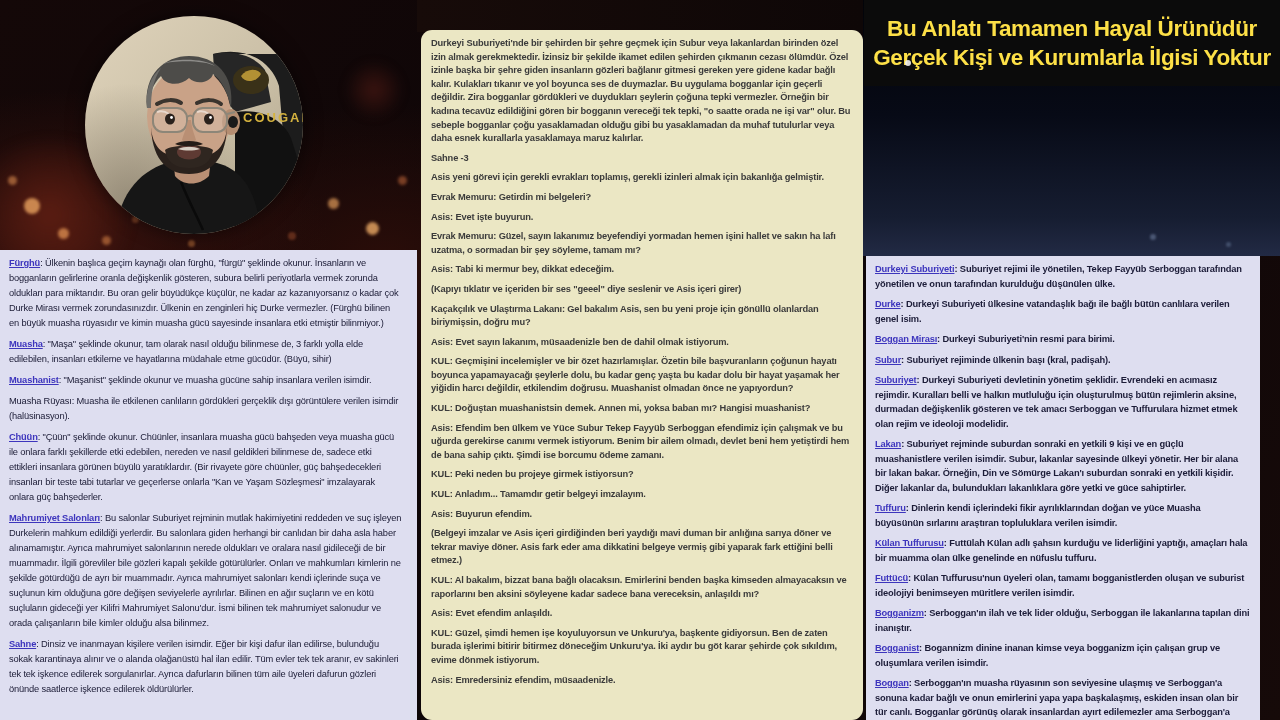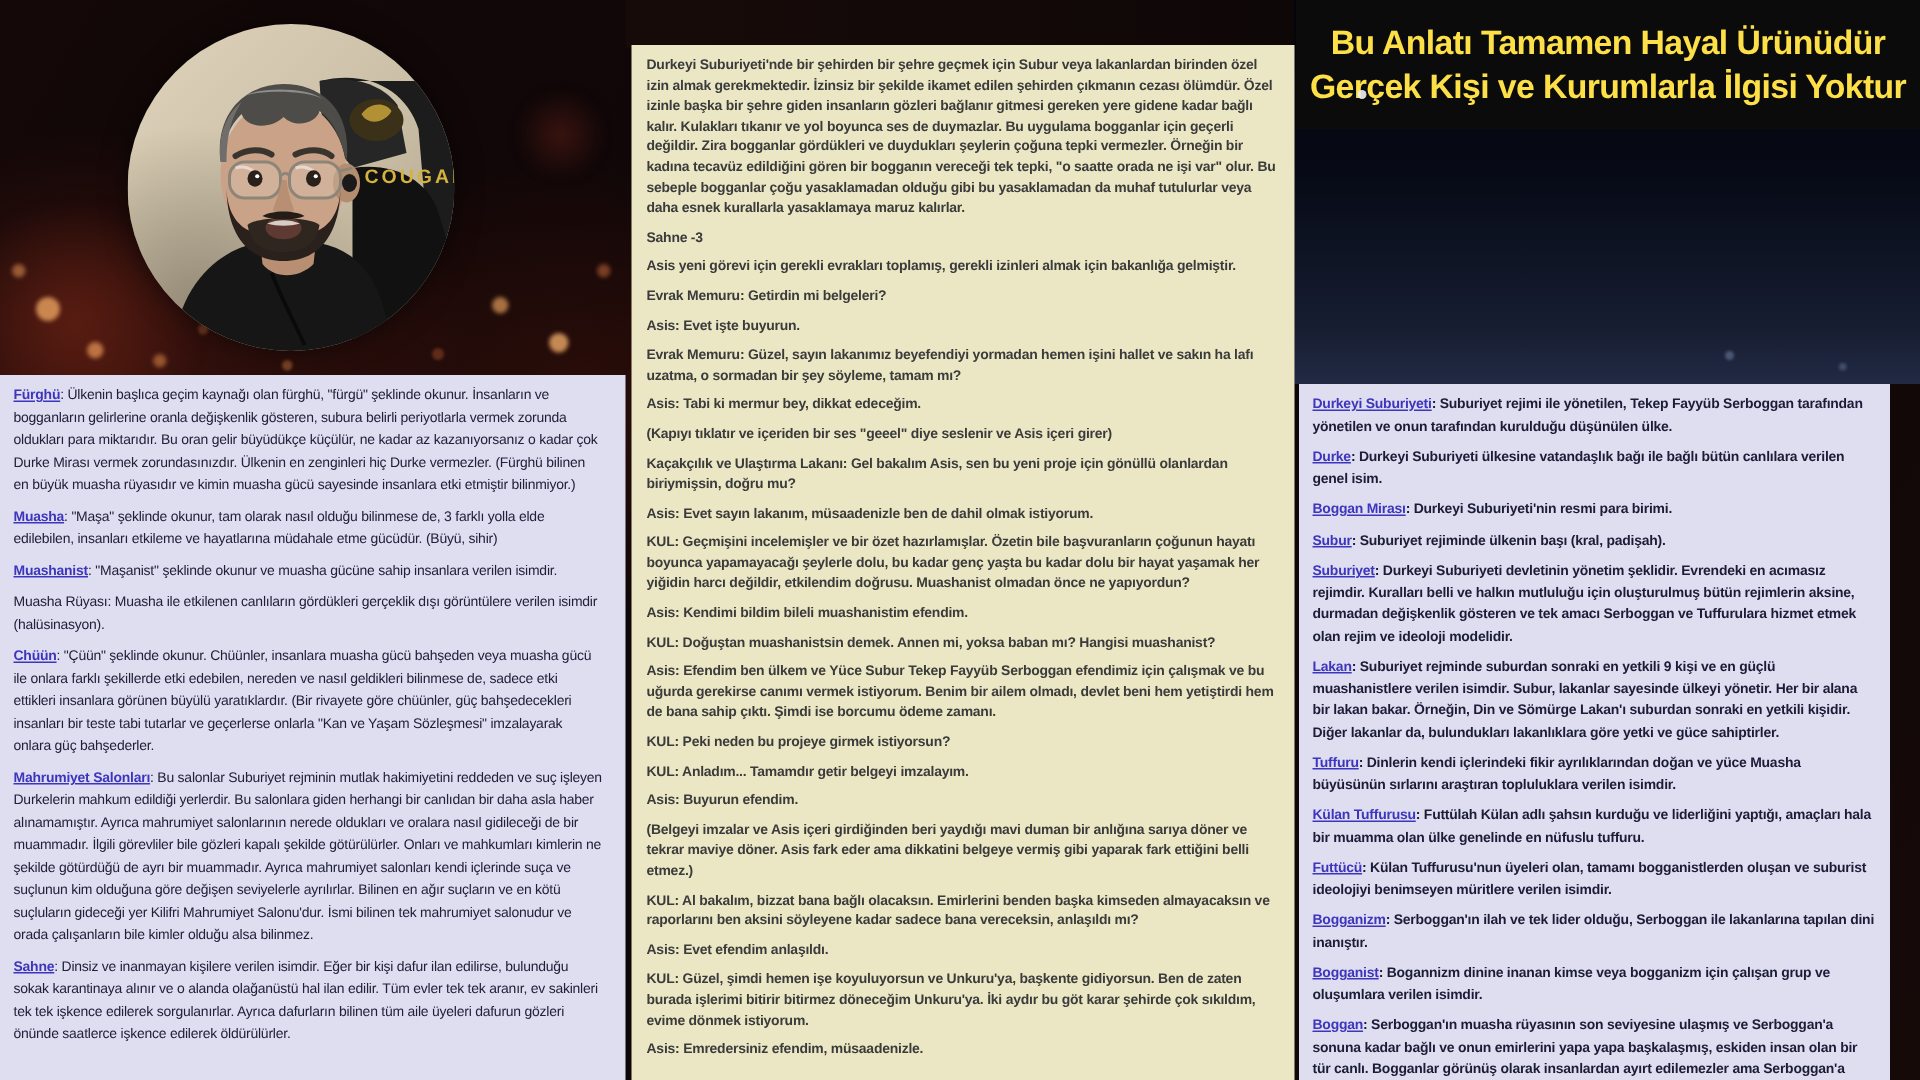--- a/index.html
+++ b/index.html
@@ -40,21 +40,21 @@
   
   .col{position:absolute;box-sizing:border-box;overflow:hidden;}
   .col-left{
     left:0;top:250px;width:417px;height:470px;background:#dedef0;
     padding:6px 15px 4px 9px;color:#20203a;font-size:9.3px;font-weight:400;
     line-height:15px;letter-spacing:-0.15px;
   }
   .col-mid{
     left:421px;top:30px;width:442px;height:690px;background:#ebe7c4;
     padding:7px 10px 4px 10px;color:#3b3b3b;font-size:9.3px;font-weight:700;
-    line-height:13.6px;letter-spacing:-0.15px;
+    line-height:13.6px;letter-spacing:-0.15px;border-radius:11px;
   }
   .col-right{
     left:866px;top:256px;width:394px;height:464px;background:#dedef0;
     padding:6px 9px 4px 9px;color:#1c1c38;font-size:9.3px;font-weight:700;
     line-height:14.5px;letter-spacing:-0.15px;
   }
   .col p{margin:0 0 6px 0;}
   .term{color:#3d35bd;text-decoration:underline;font-weight:700;cursor:pointer;}
   .term.plain{color:inherit;text-decoration:none;font-weight:inherit;cursor:default;}
 </style>
@@ -171,21 +171,20 @@
     <p>Sahne -3</p>
     <p>Asis yeni görevi için gerekli evrakları toplamış, gerekli izinleri almak için bakanlığa gelmiştir.</p>
     <p>Evrak Memuru: Getirdin mi belgeleri?</p>
     <p>Asis: Evet işte buyurun.</p>
     <p>Evrak Memuru: Güzel, sayın lakanımız beyefendiyi yormadan hemen işini hallet ve sakın ha lafı uzatma, o sormadan bir şey söyleme, tamam mı?</p>
     <p>Asis: Tabi ki mermur bey, dikkat edeceğim.</p>
     <p>(Kapıyı tıklatır ve içeriden bir ses "geeel" diye seslenir ve Asis içeri girer)</p>
     <p>Kaçakçılık ve Ulaştırma Lakanı: Gel bakalım Asis, sen bu yeni proje için gönüllü olanlardan biriymişsin, doğru mu?</p>
     <p>Asis: Evet sayın lakanım, müsaadenizle ben de dahil olmak istiyorum.</p>
     <p>KUL: Geçmişini incelemişler ve bir özet hazırlamışlar. Özetin bile başvuranların çoğunun hayatı boyunca yapamayacağı şeylerle dolu, bu kadar genç yaşta bu kadar dolu bir hayat yaşamak her yiğidin harcı değildir, etkilendim doğrusu. Muashanist olmadan önce ne yapıyordun?</p>
-    <p>Asis: Kendimi bildim bileli muashanistim efendim.</p>
     <p>KUL: Doğuştan muashanistsin demek. Annen mi, yoksa baban mı? Hangisi muashanist?</p>
     <p>Asis: Efendim ben ülkem ve Yüce Subur Tekep Fayyüb Serboggan efendimiz için çalışmak ve bu uğurda gerekirse canımı vermek istiyorum. Benim bir ailem olmadı, devlet beni hem yetiştirdi hem de bana sahip çıktı. Şimdi ise borcumu ödeme zamanı.</p>
     <p>KUL: Peki neden bu projeye girmek istiyorsun?</p>
     <p>KUL: Anladım... Tamamdır getir belgeyi imzalayım.</p>
     <p>Asis: Buyurun efendim.</p>
     <p>(Belgeyi imzalar ve Asis içeri girdiğinden beri yaydığı mavi duman bir anlığına sarıya döner ve tekrar maviye döner. Asis fark eder ama dikkatini belgeye vermiş gibi yaparak fark ettiğini belli etmez.)</p>
     <p>KUL: Al bakalım, bizzat bana bağlı olacaksın. Emirlerini benden başka kimseden almayacaksın ve raporlarını ben aksini söyleyene kadar sadece bana vereceksin, anlaşıldı mı?</p>
     <p>Asis: Evet efendim anlaşıldı.</p>
     <p>KUL: Güzel, şimdi hemen işe koyuluyorsun ve Unkuru'ya, başkente gidiyorsun. Ben de zaten burada işlerimi bitirir bitirmez döneceğim Unkuru'ya. İki aydır bu göt karar şehirde çok sıkıldım, evime dönmek istiyorum.</p>
     <p>Asis: Emredersiniz efendim, müsaadenizle.</p>

